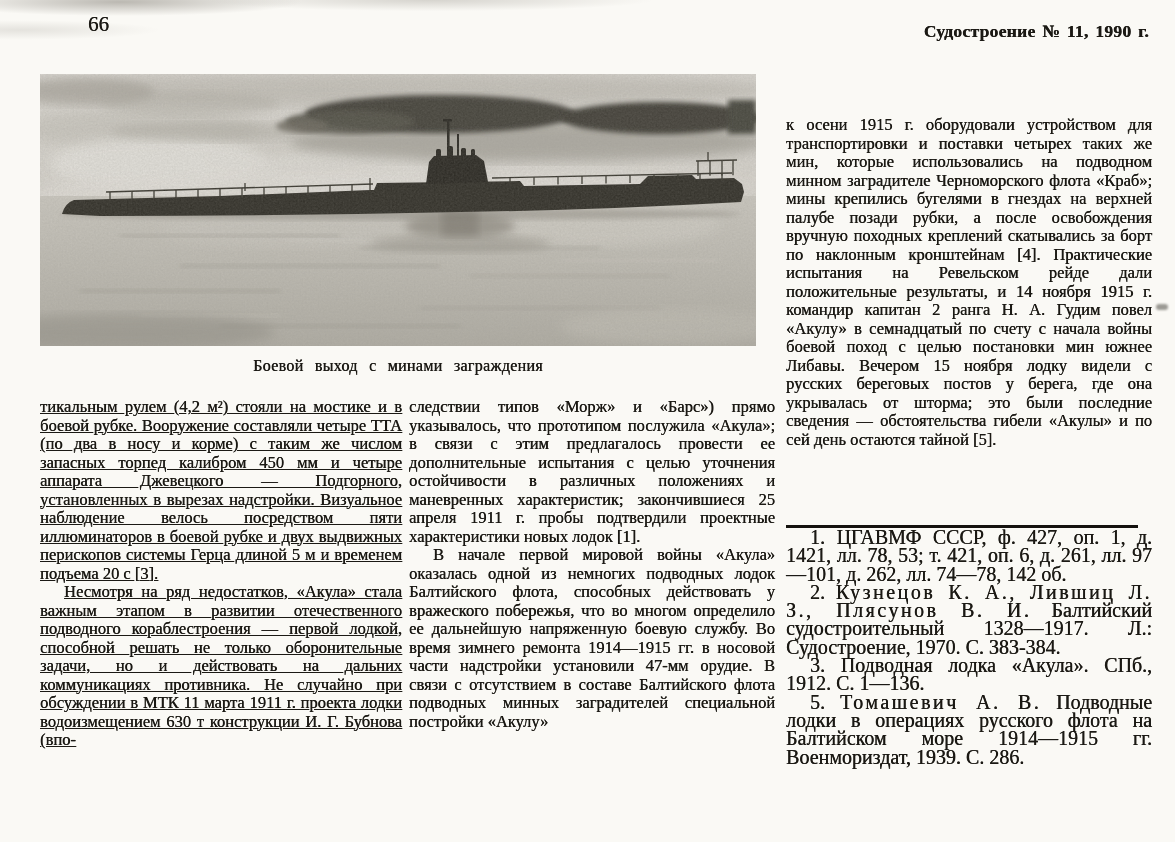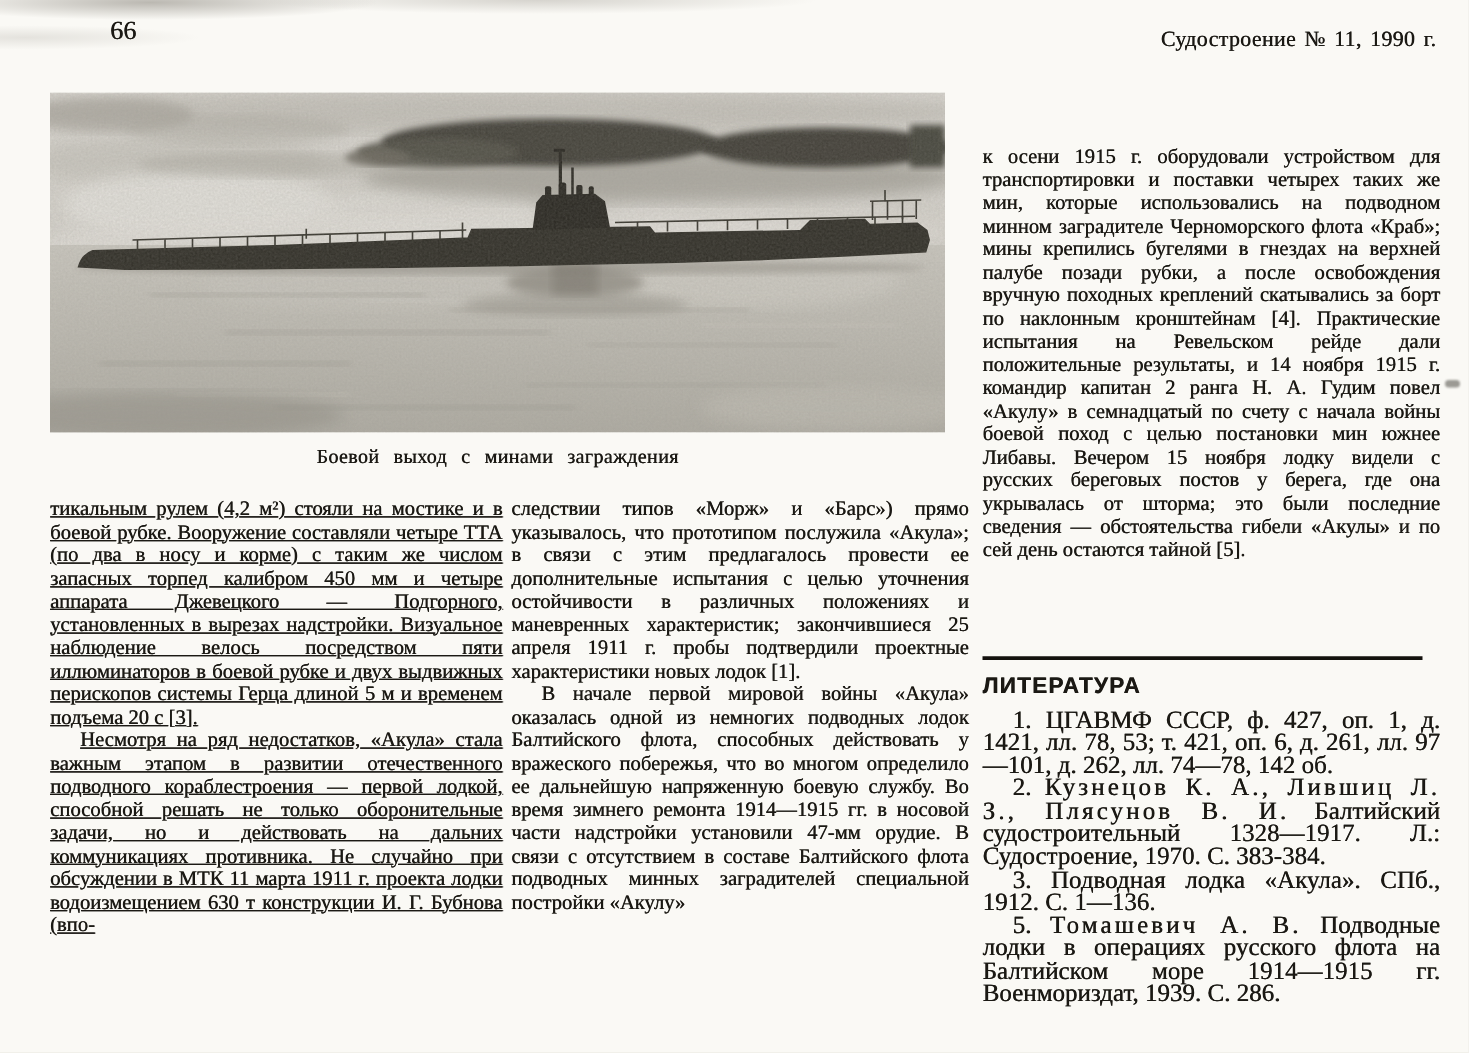--- a/index.html
+++ b/index.html
@@ -9,21 +9,21 @@
       radial-gradient(260px 20px at 120px 2px, rgba(110,105,95,.45), transparent 70%),
       radial-gradient(320px 16px at 430px 0px, rgba(130,125,115,.30), transparent 70%),
       radial-gradient(200px 14px at 20px 30px, rgba(130,125,115,.18), transparent 70%),
       #faf9f5;
     overflow:hidden;
     font-family:"Liberation Serif", serif;
     color:#1b1914;
   }
   .ink{text-shadow:0.35px 0 0 currentColor;}
   .hdr-num{position:absolute;left:46px;top:12px;font-size:21px;margin-left:42px;}
-  .hdr-title{position:absolute;right:26px;top:21px;font-size:17.5px;font-weight:normal;letter-spacing:.3px;word-spacing:2px;margin-left:48px;}
+  .hdr-title{position:absolute;right:26px;top:21px;font-size:17.5px;font-weight:bold;letter-spacing:.3px;word-spacing:2px;margin-left:48px;}
   .photo{position:absolute;left:40px;top:74px;width:716px;height:272px;margin:0;padding:0;}
   .photo svg{display:block;}
   .caption{position:absolute;left:40px;top:357px;width:716px;text-align:center;font-size:16px;word-spacing:7px;letter-spacing:.3px;}
   .col{position:absolute;width:362px;text-align:justify;font-size:16.5px;line-height:18.5px;}
   .col p{margin:0;}
   p.indent{text-indent:24px;}
   #col-left{left:40px;top:398px;text-decoration:underline;}
   #col-mid{left:409px;top:398px;width:366px;}
   #col-right{left:786px;top:76px;width:366px;margin-top:40px;}
   .rp1{min-height:404px;}
@@ -152,21 +152,20 @@
 
   <div class="col ink" id="col-mid">
     <p>следствии типов «Морж» и «Барс») прямо указывалось, что прототипом послужила «Акула»; в связи с этим предлагалось провести ее дополнительные испытания с целью уточнения остойчивости в различных положениях и маневренных характеристик; закончившиеся 25 апреля 1911 г. пробы подтвердили проектные характеристики новых лодок [1].</p>
     <p class="indent">В начале первой мировой войны «Акула» оказалась одной из немногих подводных лодок Балтийского флота, способных действовать у вражеского побережья, что во многом определило ее дальнейшую напряженную боевую службу. Во время зимнего ремонта 1914—1915 гг. в носовой части надстройки установили 47-мм орудие. В связи с отсутствием в составе Балтийского флота подводных минных заградителей специальной постройки «Акулу»</p>
   </div>
 
   <div class="col ink" id="col-right">
     <p class="rp1">к осени 1915 г. оборудовали устройством для транспортировки и поставки четырех таких же мин, которые использовались на подводном минном заградителе Черноморского флота «Краб»; мины крепились бугелями в гнездах на верхней палубе позади рубки, а после освобождения вручную походных креплений скатывались за борт по наклонным кронштейнам [4]. Практические испытания на Ревельском рейде дали положительные результаты, и 14 ноября 1915 г. командир капитан 2 ранга Н. А. Гудим повел «Акулу» в семнадцатый по счету с начала войны боевой поход с целью постановки мин южнее Либавы. Вечером 15 ноября лодку видели с русских береговых постов у берега, где она укрывалась от шторма; это были последние сведения — обстоятельства гибели «Акулы» и по сей день остаются тайной [5].</p>
 
     <div class="lit-rule"></div>
-    <h2 class="lit-head ink">ЛИТЕРАТУРА</h2>
 
     <div class="refs">
       <p class="ref">
         <span>1.</span>
         <span class="spaced"></span>
         <span>ЦГАВМФ СССР, ф. 427, оп. 1, д. 1421, лл. 78, 53; т. 421, оп. 6, д. 261, лл. 97—101, д. 262, лл. 74—78, 142 об.</span>
       </p>
       <p class="ref">
         <span>2.</span>
         <span class="spaced">Кузнецов К. А., Лившиц Л. З., Плясунов В. И.</span>

